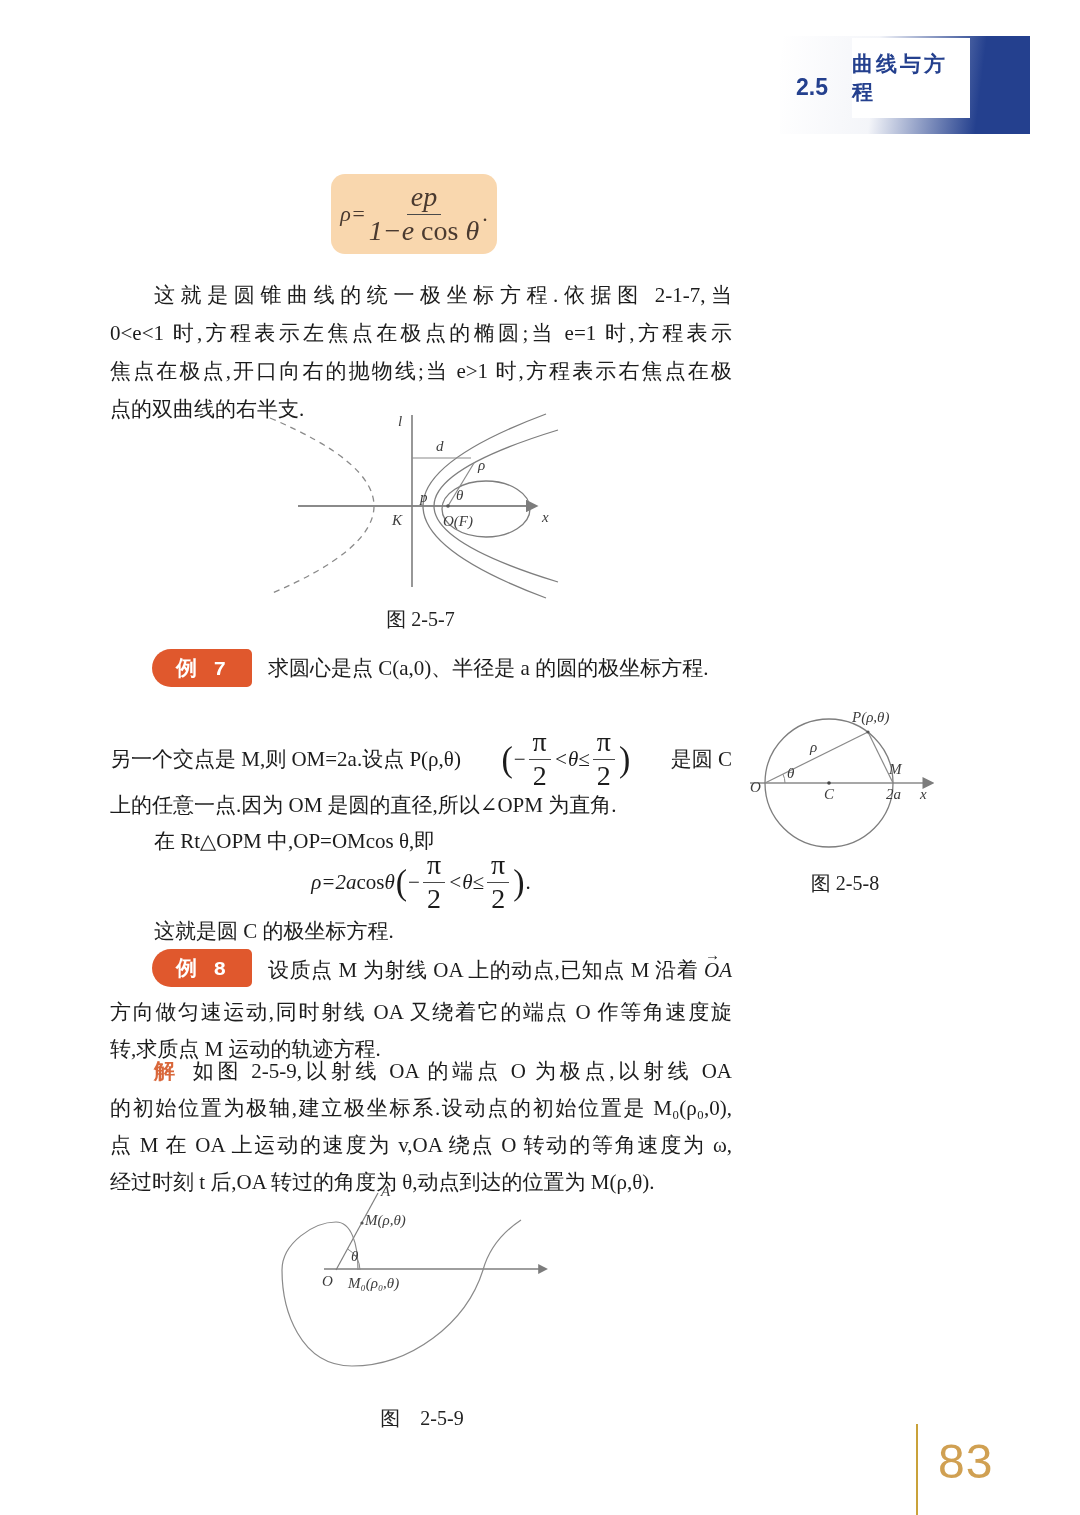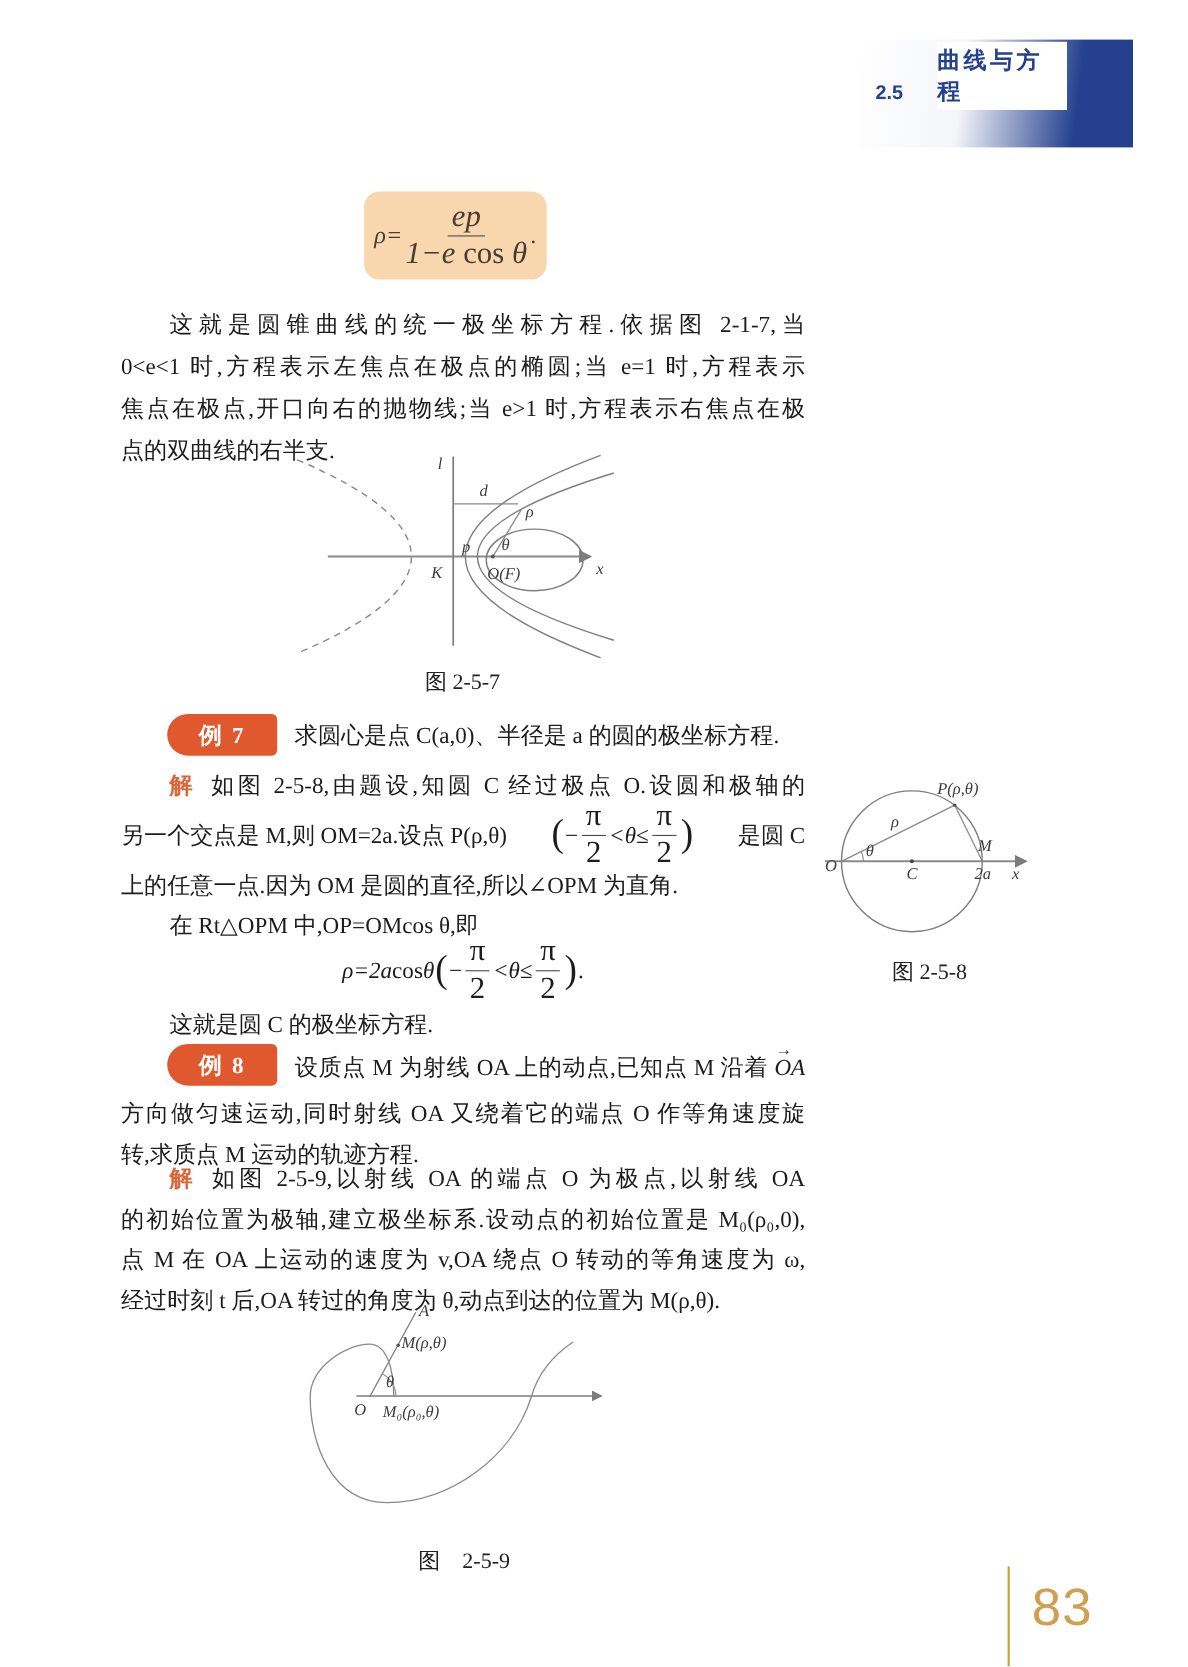--- a/index.html
+++ b/index.html
@@ -3,45 +3,45 @@
 <meta charset="utf-8">
 <style>
   html,body{margin:0;padding:0;background:#ffffff;}
   .page{position:relative;width:1080px;height:1515px;background:#fff;overflow:hidden;
         font-family:"Liberation Serif","DejaVu Serif",serif;color:#1c1c1c;}
   
   .banner{position:absolute;left:780px;top:36px;width:250px;height:98px;}
   .banner-grad{position:absolute;left:0;top:0;right:0;bottom:0;
      background:linear-gradient(97deg,rgba(36,64,142,0) 0%,rgba(36,64,142,0.05) 38%,
      rgba(36,64,142,0.7) 66%,#24408e 79%,#24408e 100%);}
-  .banner-box{position:absolute;left:72px;top:2px;width:118px;height:62px;background:#fff;
+  .banner-box{position:absolute;left:72px;top:2px;width:118px;height:80px;background:#fff;
      display:flex;align-items:center;justify-content:center;}
   .banner-title{font-family:"Liberation Sans","DejaVu Sans",sans-serif;font-weight:bold;
      font-size:21px;letter-spacing:3px;color:#24408e;}
   .banner-num{position:absolute;left:16px;top:38px;font-family:"Liberation Sans","DejaVu Sans",sans-serif;
-     font-weight:bold;font-size:18px;color:#24408e;}
+     font-weight:bold;font-size:23px;color:#24408e;}
   
   .fbox{position:absolute;left:331px;top:174px;width:166px;height:80px;background:#f9d7ae;
      border-radius:14px;display:flex;align-items:center;justify-content:center;font-size:22px;color:#4a3a30;}
   .it{font-style:italic;}
   .frac{display:inline-flex;flex-direction:column;align-items:center;line-height:1.08;
      margin:0 3px;font-size:28px;}
   .frac .num{border-bottom:1.4px solid #4a4a4a;padding:0 4px 1px;}
   .frac .den{padding-top:1px;text-align:right;}
   .bigp{font-size:34px;font-weight:400;line-height:1;margin:0 1px;transform:scaleY(1.05);}
   
   .tline{position:absolute;font-size:21px;line-height:38px;white-space:nowrap;}
   .tblock{position:absolute;width:622px;font-size:21px;}
   .bl{display:block;width:622px;font-size:21px;line-height:38px;}
   .jl{text-align:justify;text-align-last:justify;}
   .ind{padding-left:44px;width:578px;}
   .solve{color:#d9673a;font-weight:bold;margin-right:14px;}
   .badge{position:absolute;width:100px;height:38px;background:#e0582d;border-radius:19px 5px 5px 19px;
      display:flex;align-items:center;justify-content:center;color:#fff;font-weight:bold;font-size:21px;
-     letter-spacing:2px;font-family:Liberation Serif, serif;}
+     letter-spacing:2px;font-family:Liberation Mono, monospace;}
   .flexline{position:absolute;display:flex;align-items:center;justify-content:space-between;
      font-size:21px;}
   .mgrp{display:inline-flex;align-items:center;}
   .cformula{position:absolute;display:flex;align-items:center;justify-content:center;font-size:21px;}
   .vec{position:relative;display:inline-block;}
   .vec-arrow{position:absolute;left:1px;top:-15px;font-size:15px;font-style:normal;letter-spacing:0;}
   
   .figcap{position:absolute;text-align:center;font-weight:normal;font-size:20px;color:#222;white-space:pre;}
   svg text{font-family:"Liberation Serif","DejaVu Serif",serif;font-size:15px;font-style:italic;fill:#3c3c3c;}
   
@@ -102,23 +102,20 @@
     <text x="215" y="120">O(F)</text>
     <text x="314" y="116">x</text>
   </svg>
   <div class="figcap" style="left:228px;top:606px;width:385px;">图 2-5-7</div>
 
   <div class="badge" style="left:152px;top:649px;">
     <span>例 7</span>
   </div>
   <div class="tline" style="left:268px;top:649px;">求圆心是点 C(a,0)、半径是 a 的圆的极坐标方程.</div>
 
-  <div class="tblock" style="left:110px;top:695px;">
-    <span class="bl jl ind"><span class="solve">解</span><span>如图 2-5-8,由题设,知圆 C 经过极点 O.设圆和极轴的</span></span>
-  </div>
 
   <div class="flexline" style="left:110px;top:733px;width:622px;height:52px;">
     <span>另一个交点是 M,则 OM=2a.设点 P(ρ,θ)</span>
     <span class="mgrp">
       <span class="bigp">(</span>
       <span>−</span>
       <span class="frac">
           <span class="num">π</span>
           <span class="den">2</span>
         </span>

